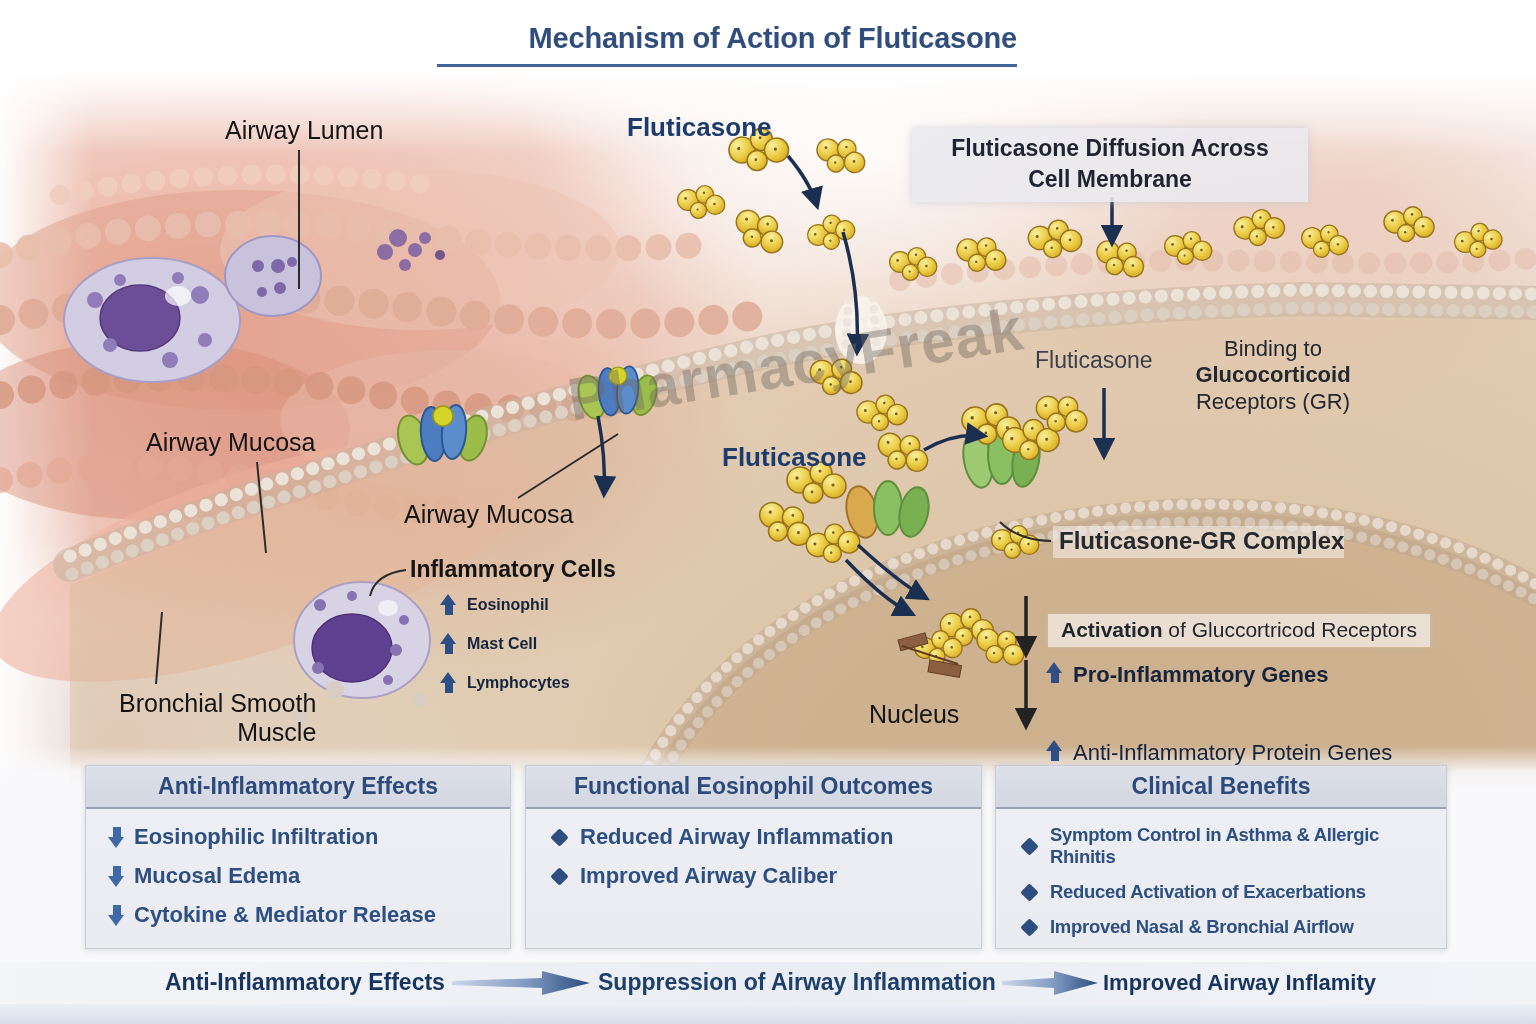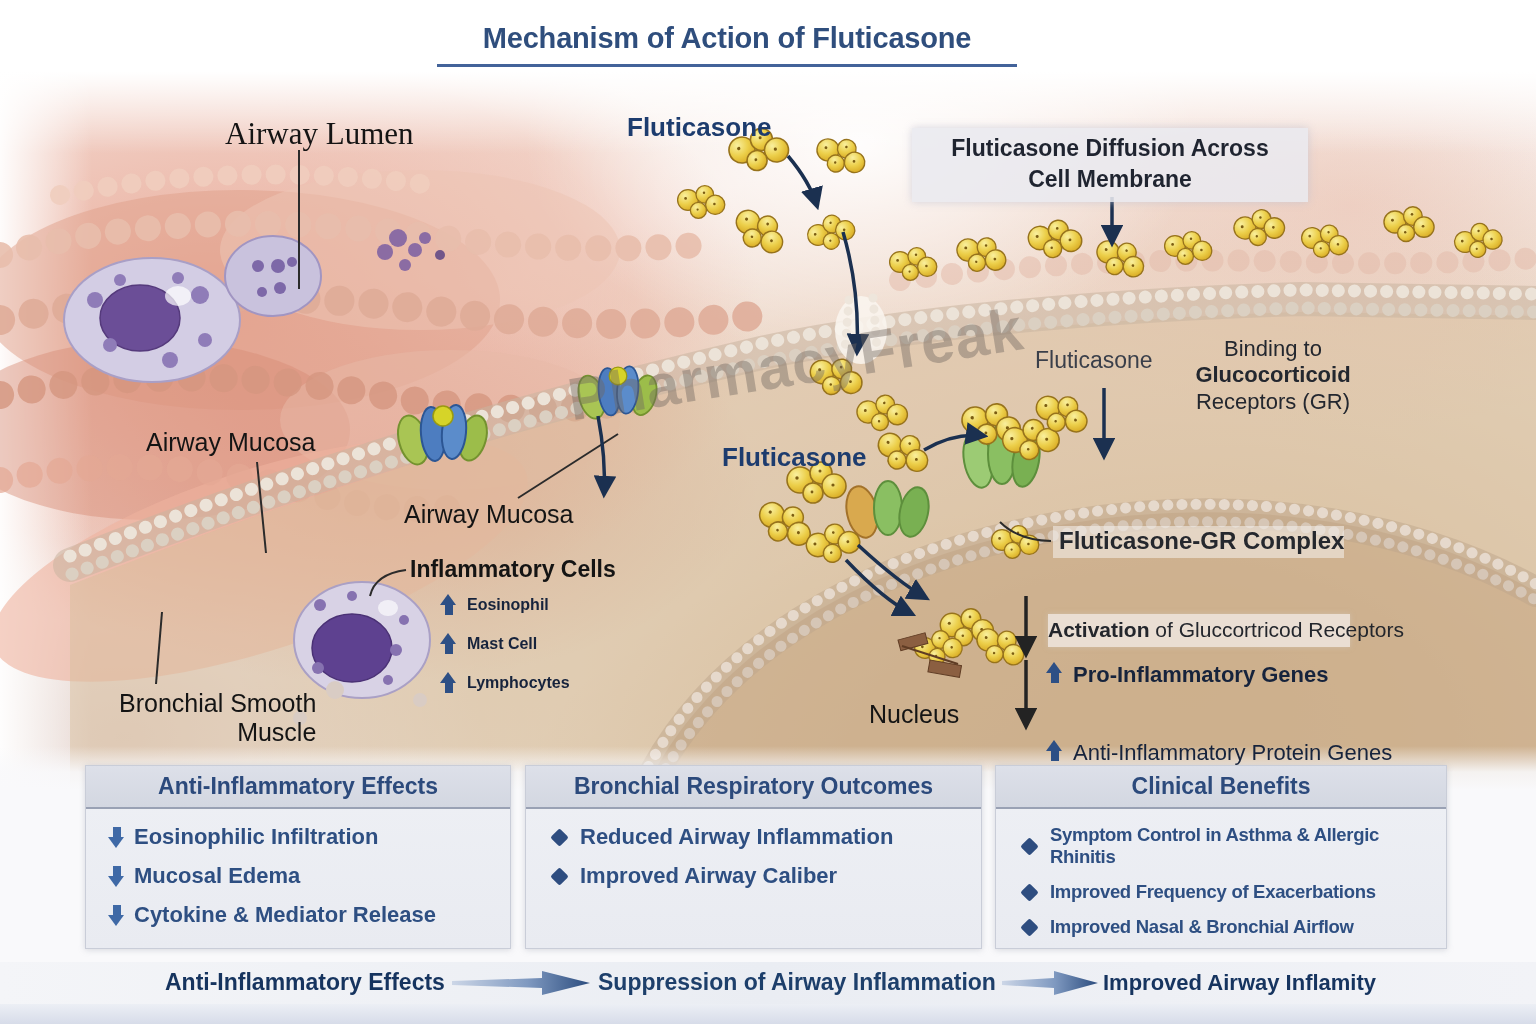--- a/index.html
+++ b/index.html
@@ -22,31 +22,31 @@
       linear-gradient(180deg, rgba(255,255,255,0) 68%, rgba(252,252,253,.85) 74%, #fbfbfc 78%);
   }
   #scene-svg{position:absolute;left:0;top:0;}
   #lower-bg{position:absolute;left:0;top:746px;right:0;bottom:0;
     background:linear-gradient(180deg, rgba(249,249,251,0) 0px, rgba(249,249,251,.9) 26px, #f9f9fb 44px);}
   #bottom-strip{position:absolute;left:0;top:1004px;width:1536px;height:20px;
     background:linear-gradient(180deg,#eceff5,#d7dce9);}
 
   
   .lbl{position:absolute;white-space:nowrap;color:#141414;}
-  #title{left:437px;top:22px;width:580px;text-align:center;font-size:29px;font-weight:bold;
+  #title{left:437px;top:22px;width:580px;text-align:right;font-size:29px;font-weight:bold;
          color:#2f4e7d;padding-bottom:9px;border-bottom:3px solid #43639a;letter-spacing:-.2px;}
   .blue-bold{color:#1d3c6e;font-weight:bold;}
   #watermark{left:565px;top:322px;width:560px;font-size:60px;font-weight:bold;
      color:rgba(112,102,96,.42);transform:rotate(-9deg);letter-spacing:1px;}
 
   #diffusion-box{left:912px;top:128px;width:396px;text-align:center;font-size:23px;font-weight:bold;
      color:#1f2430;background:rgba(233,233,239,.88);box-shadow:0 0 8px rgba(195,195,210,.7);
      padding:5px 0 7px 0;line-height:1.35;}
   #binding-label{left:1160px;top:336px;width:226px;text-align:center;font-size:22px;color:#23272f;line-height:1.2;}
-  #activation-band{left:1048px;top:614px;width:302px;font-size:21px;color:#23262c;
+  #activation-band{left:1048px;top:614px;width:382px;font-size:21px;color:#23262c;
      background:rgba(243,238,234,.75);padding:4px 0 5px 0;text-align:center;box-shadow:0 0 5px rgba(210,200,190,.6);}
   #flugr-label{left:1053px;top:526px;font-size:24px;color:#25282e;font-weight:600;
      background:rgba(246,242,238,.55);padding:1px 0 3px 6px;}
 
   .list-row{position:absolute;display:flex;align-items:center;gap:10px;
      font-size:16px;color:#16233c;font-weight:600;}
   .gene-row{position:absolute;display:flex;align-items:flex-start;gap:10px;font-size:22px;color:#16233c;}
 
   
   .arr-up,.arr-down{position:relative;width:17px;height:22px;display:inline-block;flex:none;color:#2d4f85;}
@@ -269,21 +269,21 @@
     <path d="M 1026 660 L 1026 726" stroke="#232323" marker-end="url(#ahb)"></path>
   </g>
 </svg>
 
 <div id="lower-bg"></div>
 
 <div id="watermark" class="lbl">PharmacyFreak</div>
 
 <div id="title" class="lbl">Mechanism of Action of Fluticasone</div>
 
-<div class="lbl" style="left:225px;top:116px;font-size:31px;font-family:Liberation Serif, serif;">Airway Lumen</div>
+<div class="lbl" style="left:225px;top:116px;font-size:25px;">Airway Lumen</div>
 
 <div class="lbl blue-bold" style="left:627px;top:112px;font-size:26px;">Fluticasone</div>
 
 <div id="diffusion-box" class="lbl">
   <div>Fluticasone Diffusion Across</div>
   <div>Cell Membrane</div>
 </div>
 
 <div class="lbl" style="left:1035px;top:347px;font-size:23px;color:#3a3f4a;">Fluticasone</div>
 
@@ -349,21 +349,21 @@
     </div>
     <div class="panel-item fs22">
       <span class="arr-down"></span>
       <span>Cytokine &amp; Mediator Release</span>
     </div>
   </div>
 </div>
 
 <div class="panel" style="left:525px;width:455px;">
   <div class="panel-header">
-    <span>Bronchial Respiratory Outcomes</span>
+    <span>Functional Eosinophil Outcomes</span>
   </div>
   <div class="panel-body">
     <div class="panel-item fs22">
       <span class="diamond"></span>
       <span>Reduced Airway Inflammation</span>
     </div>
     <div class="panel-item fs22">
       <span class="diamond"></span>
       <span>Improved Airway Caliber</span>
     </div>
@@ -374,21 +374,21 @@
   <div class="panel-header">
     <span>Clinical Benefits</span>
   </div>
   <div class="panel-body">
     <div class="panel-item fs19">
       <span class="diamond"></span>
       <span>Symptom Control in Asthma &amp; Allergic Rhinitis</span>
     </div>
     <div class="panel-item fs19">
       <span class="diamond"></span>
-      <span>Improved Frequency of Exacerbations</span>
+      <span>Reduced Activation of Exacerbations</span>
     </div>
     <div class="panel-item fs19">
       <span class="diamond"></span>
       <span>Improved Nasal &amp; Bronchial Airflow</span>
     </div>
   </div>
 </div>
 
 <div id="flow-band">
   <span class="flow-step" style="left:165px;top:7px;font-weight:bold;color:#16345f;">Anti-Inflammatory Effects</span>

